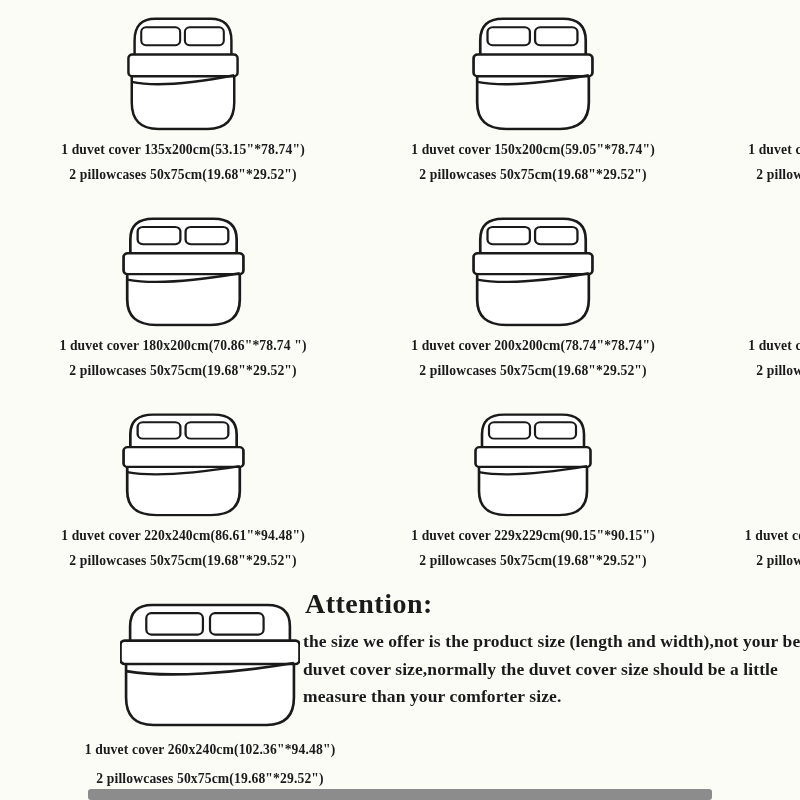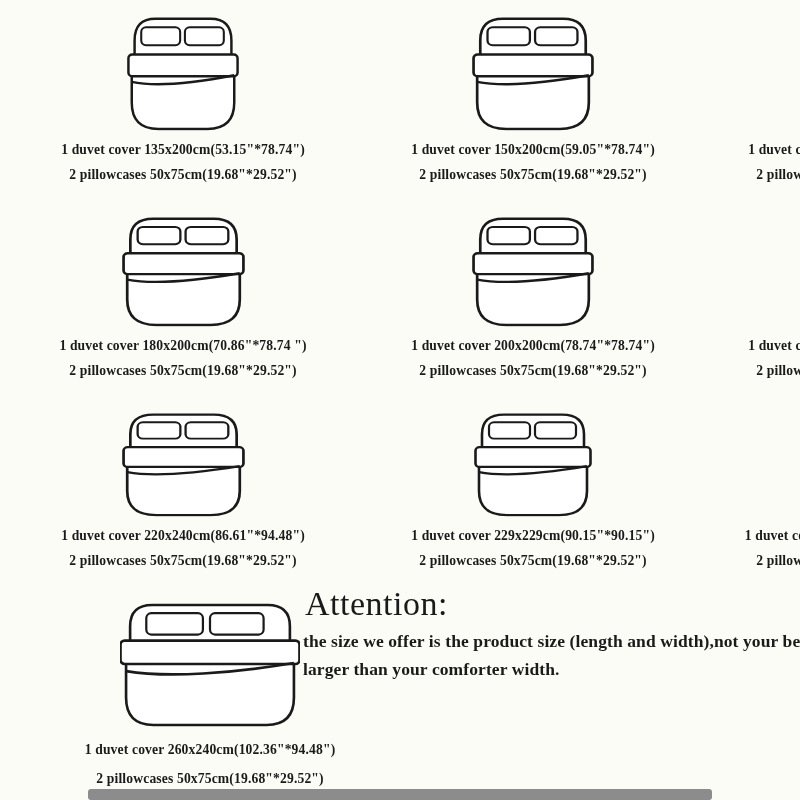--- a/index.html
+++ b/index.html
@@ -18,21 +18,21 @@
   .c3{flex:0 0 260px;}
   .bed{display:block;}
   .size-line{font-size:13.6px;font-weight:bold;line-height:1;white-space:nowrap;letter-spacing:.15px;}
   .l1{margin-top:12px;}
   .l2{margin-top:12px;}
   
   .bottom-left{position:absolute;left:36px;top:586px;width:268px;display:flex;flex-direction:column;align-items:center;}
   .bottom-left .l1{margin-top:15px;}
   .bottom-left .l2{margin-top:15px;}
   .attention{position:absolute;left:303px;top:586px;width:482px;}
-  .attention h1{margin:0 0 6px 2px;font-size:34px;line-height:36px;font-weight:normal;letter-spacing:.5px;}
+  .attention h1{margin:0 0 6px 2px;font-size:28px;line-height:36px;font-weight:bold;letter-spacing:.5px;}
   .attention .para-line{font-size:17.5px;font-weight:bold;line-height:27.5px;letter-spacing:.1px;white-space:nowrap;}
   .footer-bar{position:absolute;left:88px;top:789px;width:624px;height:11px;background:#8c8c8c;border-radius:3px;}
   .defs{position:absolute;width:0;height:0;overflow:hidden;}
 </style>
 </head>
 <body>
 
 <svg class="defs" xmlns="http://www.w3.org/2000/svg">
   <symbol id="bed-portrait" viewBox="0 0 118 122">
     <path d="M8,64 L8,26 Q8,3 30,3 L88,3 Q110,3 110,26 L110,64 Z" fill="#ffffff" stroke="#1a1a1a" stroke-width="2.6"></path>
@@ -124,18 +124,19 @@
     <svg class="bed" style="width:180px;height:126px" viewBox="0 0 178 124" preserveAspectRatio="none">
         <use href="#bed-wide"></use>
       </svg>
     <div class="size-line l1">1 duvet cover 260x240cm(102.36"*94.48")</div>
     <div class="size-line l2">2 pillowcases 50x75cm(19.68"*29.52")</div>
   </figure>
 
   <div class="attention">
     <h1>Attention:</h1>
     <div class="para-line">the size we offer is the product size (length and width),not your bed</div>
-    <div class="para-line">larger than your comforter width.</div>
+    <div class="para-line">duvet cover size,normally the duvet cover size should be a little</div>
+    <div class="para-line">measure than your comforter size.</div>
   </div>
 
   <div class="footer-bar"></div>
 
 </div>
 
 </body></html>

